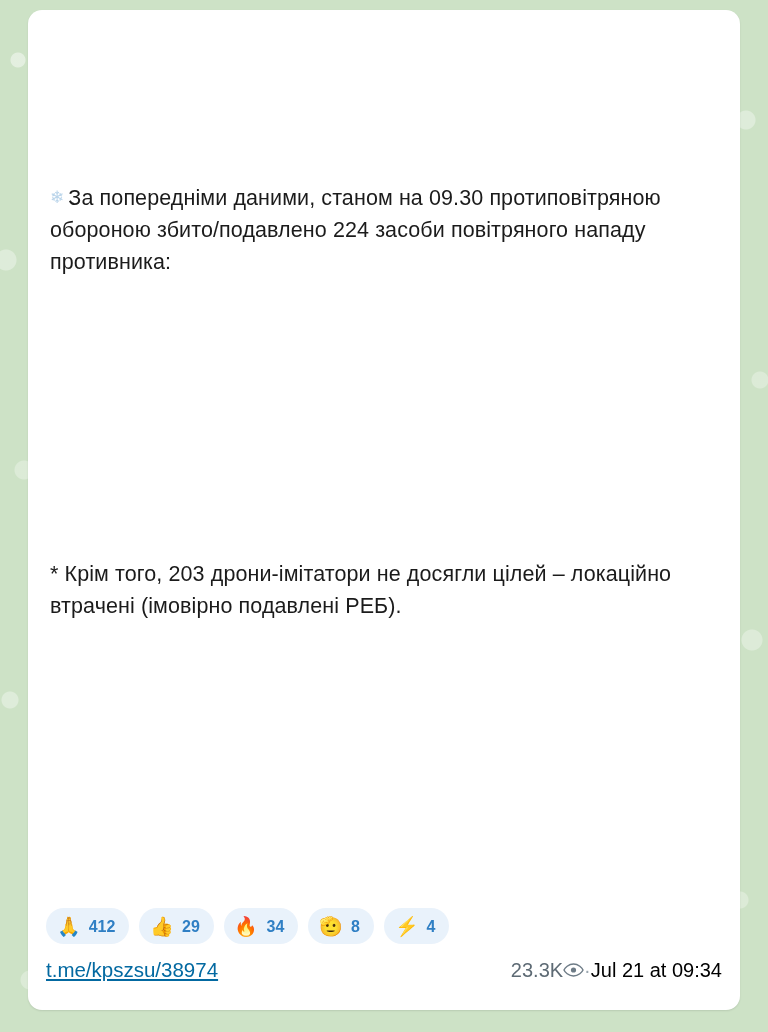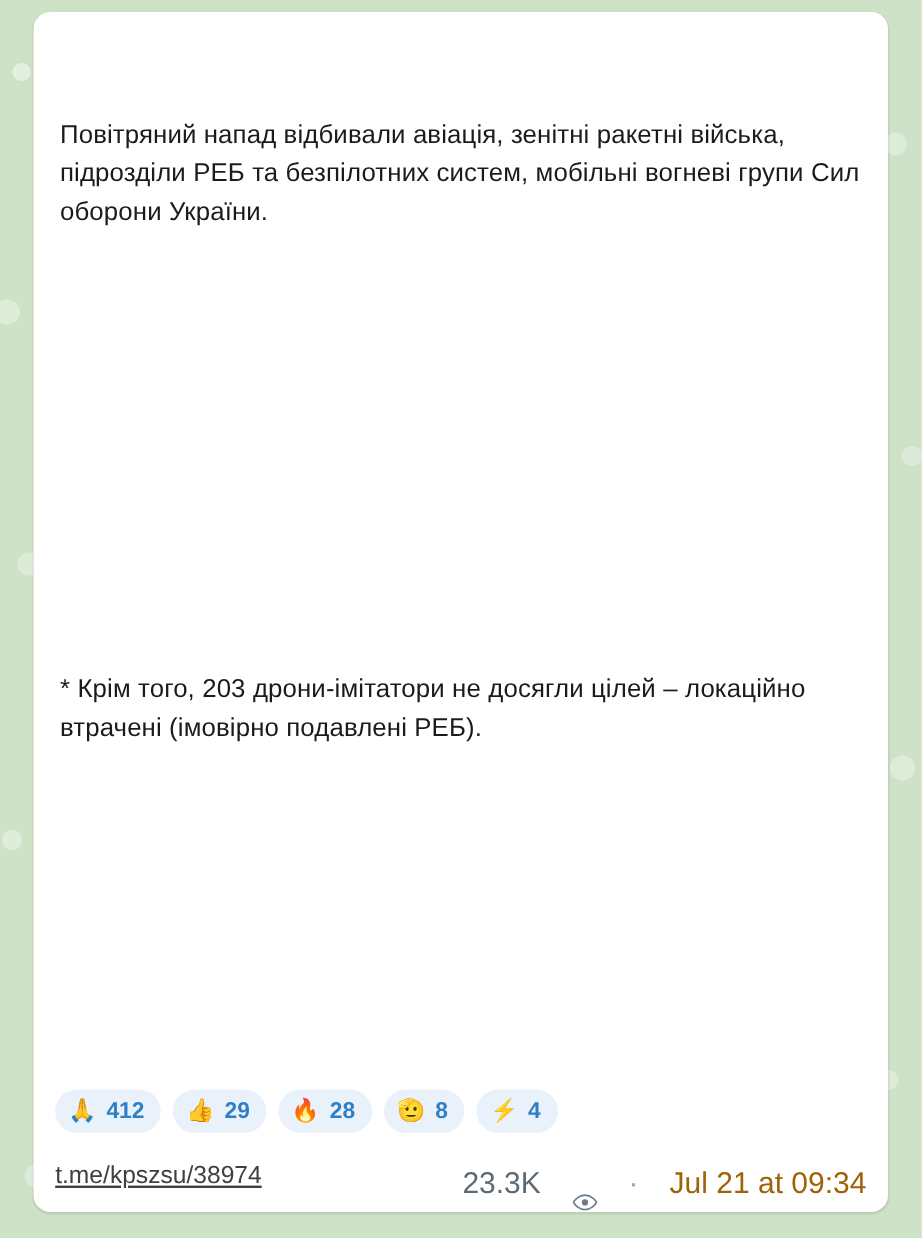--- a/index.html
+++ b/index.html
@@ -75,67 +75,67 @@
     align-items: center;
     gap: 8px;
     background: #e9f2fb;
     border-radius: 18px;
     padding: 6px 14px 6px 11px;
     height: 24px;
     cursor: pointer;
   }
   .reaction .r-emoji { font-size: 19px; line-height: 19px; }
   .reaction .r-count {
-    font-size: 19px;
+    font-size: 16px;
     color: #2f7fc4;
     font-weight: 600;
     line-height: 19px;
   }
 
   
   .footer {
     position: absolute;
     left: 46px;
     right: 46px;
     top: 958px;
     display: flex;
     align-items: center;
     justify-content: space-between;
   }
   .link {
     font-size: 20.5px;
-    color: #404040;
+    color: #0369a1;
     cursor: pointer;
   }
   .meta {
     display: flex;
-    align-items: flex-end;
-    gap: 26px;
-    font-size: 25px;
+    align-items: flex-start;
+    gap: 0;
+    font-size: 20px;
     color: #6d7b86;
   }
   .views-count { color: #5d6a74; }
   .eye {
     display: inline-block;
     width: 21px;
     height: 14px;
     position: relative;
   }
-  .date { color: #a16207; margin-top: 14px; }
+  .date { color: #000000; }
   .sep { color: #9aa6af; }
 </style>
 </head>
 <body>
 
 <div class="bg-doodles"></div>
 
 <div class="bubble">
   <div class="msg-text">
-    <div class="para">Повітряний напад відбивали авіація, зенітні ракетні війська, підрозділи РЕБ та безпілотних систем, мобільні вогневі групи Сил оборони України.</div>
     <div class="spacer-sm"></div>
+    <div class="para"><span class="sparkle">❄</span><span>За попередніми даними, станом на 09.30 протиповітряною обороною збито/подавлено 224 засоби повітряного нападу противника:</span></div>
     <div class="spacer-md"></div>
     <div class="spacer-lg"></div>
     <div class="para">* Крім того, 203 дрони-імітатори не досягли цілей – локаційно втрачені (імовірно подавлені РЕБ).</div>
     
     
     
     
     
     
     
@@ -146,21 +146,21 @@
   <div class="reaction">
     <span class="r-emoji">🙏</span>
     <span class="r-count">412</span>
   </div>
   <div class="reaction">
     <span class="r-emoji">👍</span>
     <span class="r-count">29</span>
   </div>
   <div class="reaction">
     <span class="r-emoji">🔥</span>
-    <span class="r-count">28</span>
+    <span class="r-count">34</span>
   </div>
   <div class="reaction">
     <span class="r-emoji">🫡</span>
     <span class="r-count">8</span>
   </div>
   <div class="reaction">
     <span class="r-emoji">⚡</span>
     <span class="r-count">4</span>
   </div>
 </div>

